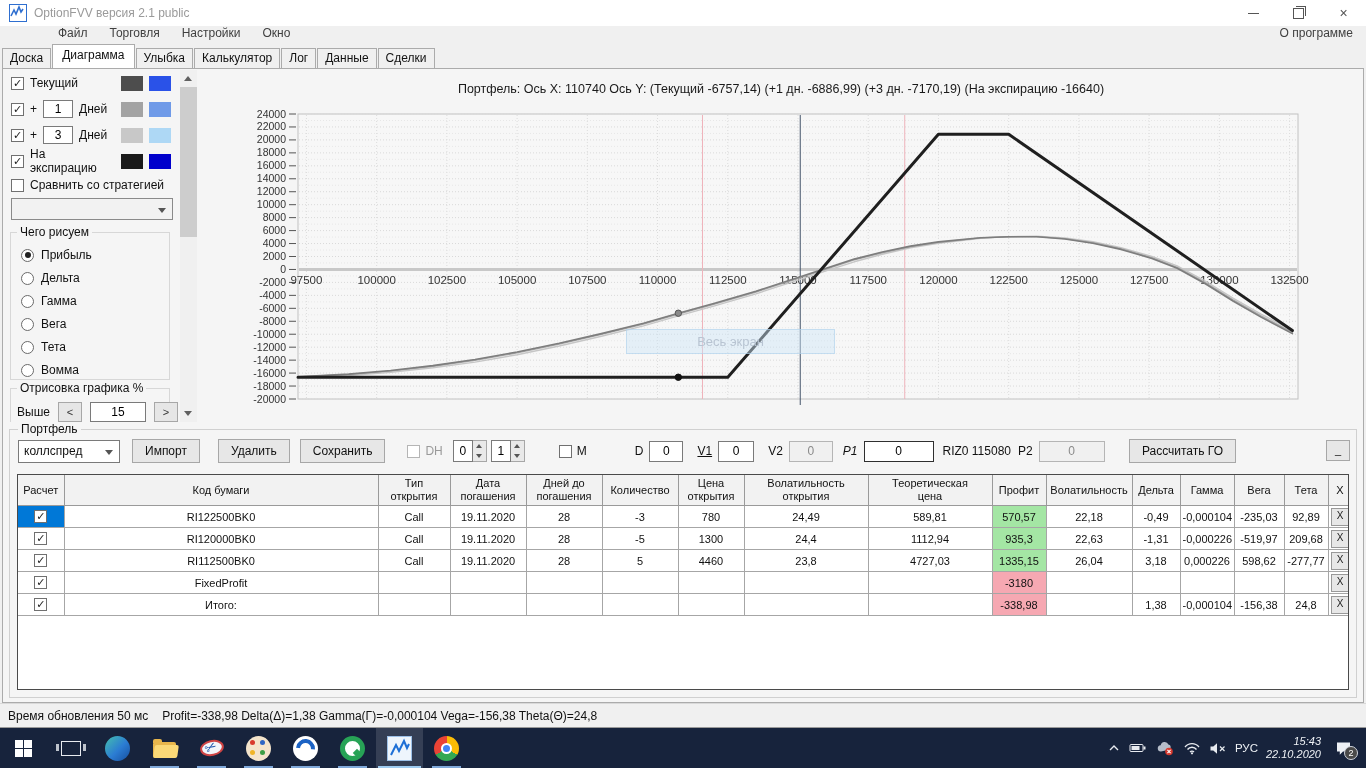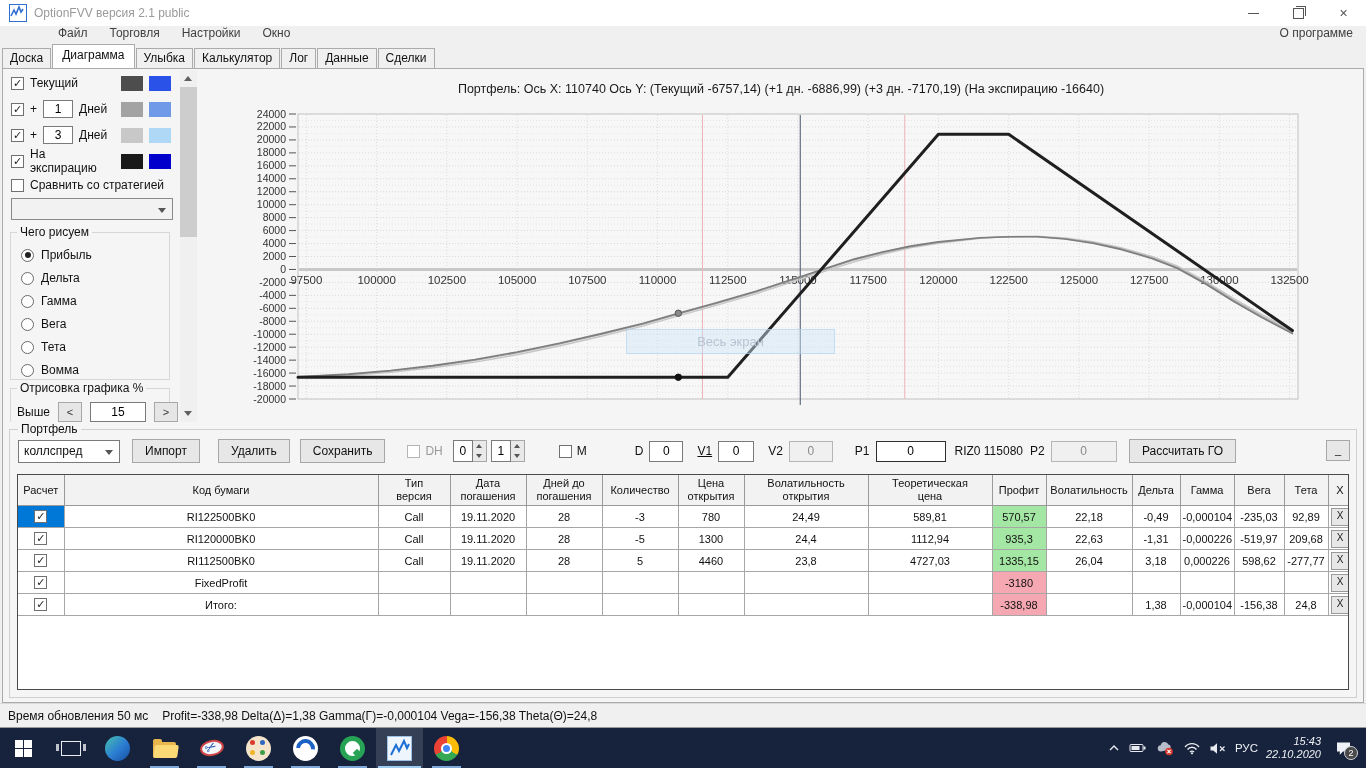--- a/index.html
+++ b/index.html
@@ -415,21 +415,21 @@
           </span>
       </span>
       <span class="cb" style="margin-left:34px;"></span>
       <span style="margin-left:5px;">M</span>
       <span style="margin-left:48px;">D</span>
       <input class="tb-field" style="width: 34px; margin-left: 6px;" value="0">
       <span style="margin-left:14px;text-decoration:underline;">V1</span>
       <input class="tb-field" style="width: 36px; margin-left: 6px;" value="0">
       <span style="margin-left:14px;">V2</span>
       <input class="tb-field" style="width: 44px; margin-left: 6px;" disabled="" value="0">
-      <span style="margin-left:22px;">P1</span>
+      <span style="margin-left:10px;font-style:italic;">P1</span>
       <input class="tb-field" style="width: 70px; margin-left: 6px; border-color: rgb(47, 47, 47);" value="0">
       <span style="margin-left:9px;">RIZ0 115080</span>
       <span style="margin-left:7px;">P2</span>
       <input class="tb-field" style="width: 66px; margin-left: 6px;" disabled="" value="0">
       <span class="btn calc-btn" style="margin-right:84px;">Рассчитать ГО</span>
     </div>
     <span class="collapse-btn">_</span>
 
     <div class="table-wrap">
       <table class="grid">
@@ -449,21 +449,21 @@
           <col style="width:54px">
             <col style="width:50px">
             <col style="width:44px">
             <col style="width:24px">
         </colgroup>
         <thead>
           <tr>
             <th>Расчет</th>
             <th>Код бумаги</th>
             <th>Тип
-версия</th>
+открытия</th>
             <th>Дата
 погашения</th>
             <th>Дней до
 погашения</th>
             <th>Количество</th>
             <th>Цена
 открытия</th>
             <th>Волатильность
 открытия</th>
             <th>Теоретическая

